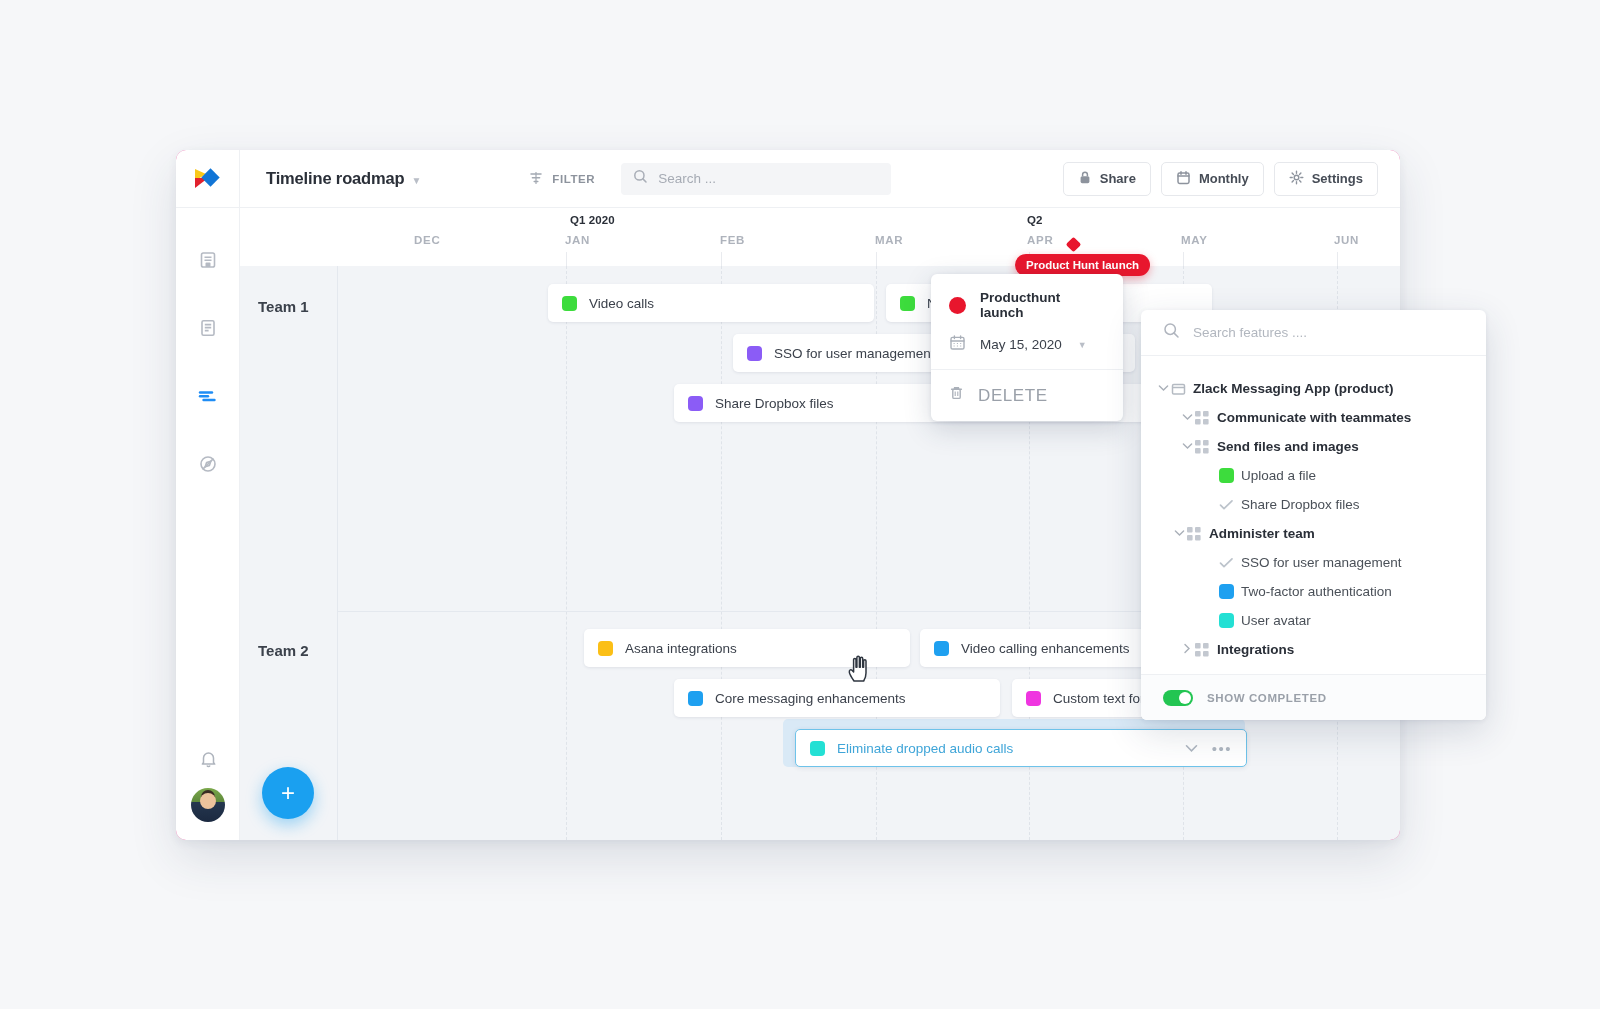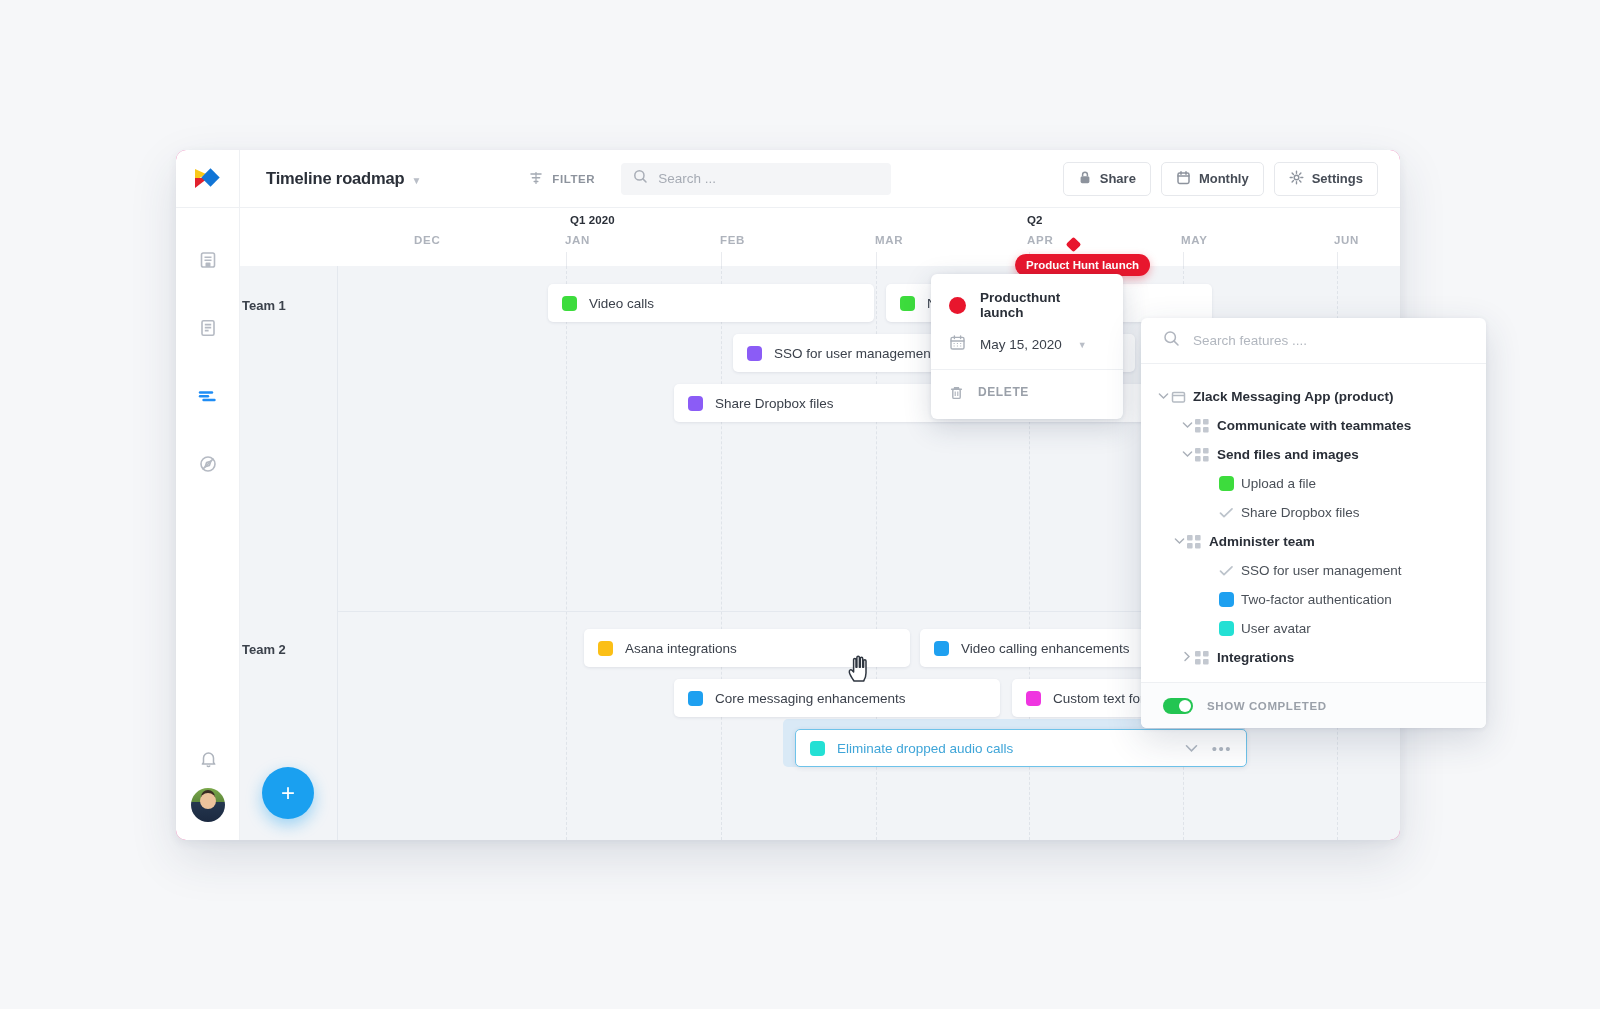--- a/index.html
+++ b/index.html
@@ -175,22 +175,22 @@
     position: absolute; left: 0; width: 1160px; height: 1px;
     background: #e4e8ee;
   }
   .team-col {
     position: absolute; left: 0; top: 0; width: 98px; bottom: 0;
     background: #f2f4f7;
     border-right: 1px solid #e4e8ee;
     z-index: 2;
   }
   .team-label {
-    position: absolute; left: 2px;
-    font-size: 13px; font-weight: bold; color: #3b414b;
+    position: absolute; left: 18px;
+    font-size: 15px; font-weight: bold; color: #3b414b;
   }
 
   
   .bar {
     position: absolute; height: 38px;
     background: #ffffff;
     border-radius: 5px;
     box-shadow: 0 1px 3px rgba(45,60,90,.10);
     display: flex; align-items: center;
     padding: 0 14px;
@@ -255,29 +255,29 @@
   .pop-sec { padding: 16px 18px 14px; }
   .pop-row { display: flex; align-items: center; gap: 14px; margin-bottom: 14px; }
   .pop-row:last-child { margin-bottom: 0; }
   .pop-dot { width: 17px; height: 17px; border-radius: 50%; background: #e8162d; flex: 0 0 auto; }
   .pop-title { font-size: 13.5px; font-weight: bold; color: #2a2f38; }
   .pop-date { font-size: 13.5px; color: #3b414b; }
   .pop-caret { color: #b9bec7; font-size: 9px; margin-left: 2px; }
   .pop-divider { height: 1px; background: #eef0f3; }
   .pop-delete {
     padding: 15px 18px;
-    display: flex; align-items: flex-start; gap: 14px;
-    font-size: 12px; font-weight: bold; letter-spacing: .6px; color: #9aa0a9;
+    display: flex; align-items: flex-end; gap: 14px;
+    font-size: 17px; font-weight: normal; letter-spacing: .6px; color: #9aa0a9;
     cursor: pointer;
   }
 
   
   .features {
     position: absolute;
-    left: 1141px; top: 318px;
+    left: 1141px; top: 310px;
     width: 345px; height: 410px;
     background: #fff;
     border-radius: 6px;
     box-shadow: 0 12px 36px rgba(40,55,85,.16), 0 1px 5px rgba(40,55,85,.09);
     z-index: 13;
     display: flex; flex-direction: column;
     overflow: hidden;
   }
   .feat-search {
     height: 46px; display: flex; align-items: center; gap: 13px;

